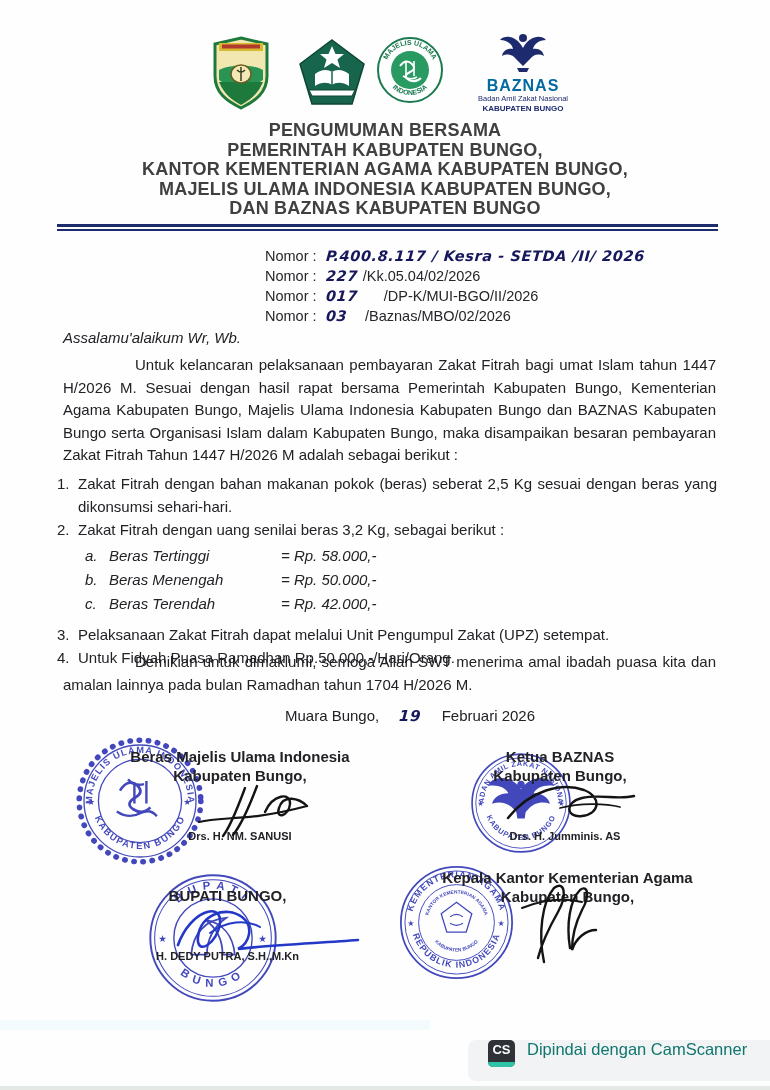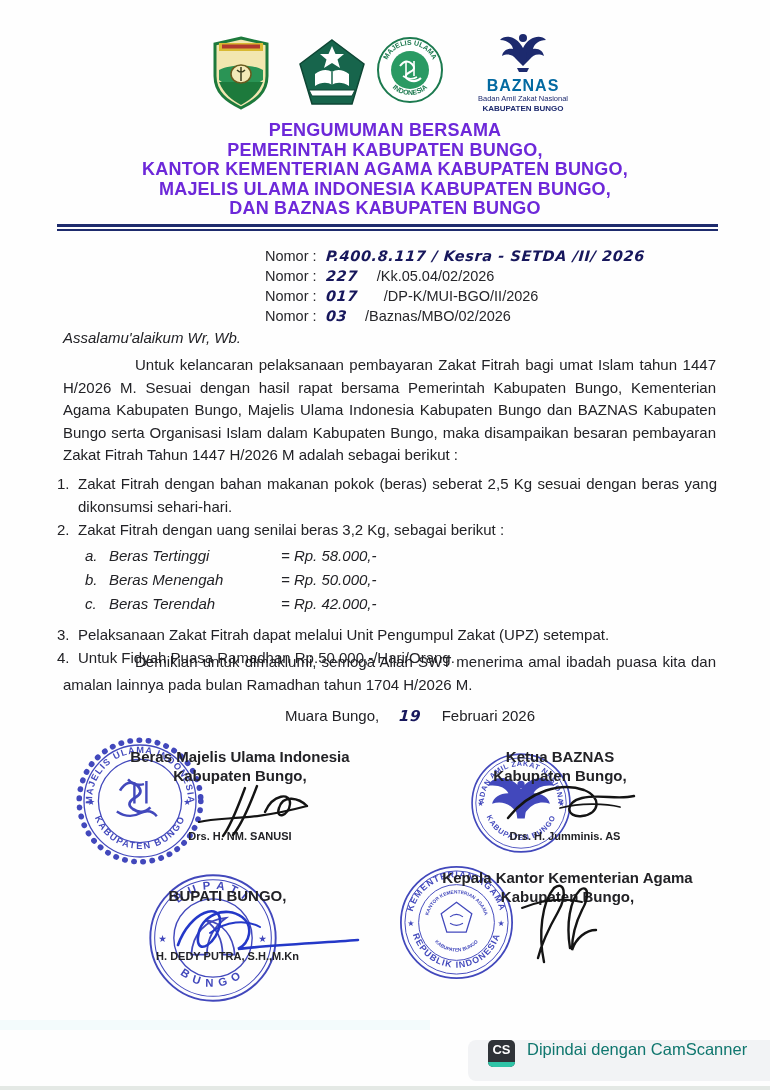--- a/index.html
+++ b/index.html
@@ -4,21 +4,21 @@
 <style>
   html,body{margin:0;padding:0;background:#9a9a9a;}
   .page{
     position:relative;width:770px;height:1090px;margin:0 auto;
     background:#fefefe;overflow:hidden;
     font-family:"Liberation Sans",sans-serif;color:#222226;
   }
   .abs{position:absolute;}
   
   .title{left:0;right:0;top:121px;text-align:center;
-    font-size:18px;font-weight:bold;line-height:19.5px;color:#6d28d9;letter-spacing:.2px;}
+    font-size:18px;font-weight:bold;line-height:19.5px;color:#404040;letter-spacing:.2px;}
   .rule{left:57px;width:661px;top:224px;height:3px;background:#1e2b6d;}
   .rule2{left:57px;width:661px;top:229px;height:2px;background:#1e2b6d;}
   
   .nomor{left:265px;top:246px;font-size:14.5px;line-height:20px;color:#26262a;}
   .nomor .row{white-space:nowrap;}
   .hw{font-family:"DejaVu Sans",sans-serif;font-style:italic;font-weight:600;
     color:#17175c;letter-spacing:.6px;display:inline-block;transform:skewX(-4deg);}
   .typed{margin-left:5px;}
   
   .salut{left:63px;top:329px;font-size:15px;font-style:italic;}
@@ -117,21 +117,21 @@
   <div class="abs rule2"></div>
 
   <div class="abs nomor">
     <div class="row">
       <span>Nomor :</span>
       <span class="hw typed">P.400.8.117 / Kesra - SETDA /II/ 2026</span>
     </div>
     <div class="row">
       <span>Nomor :</span>
       <span class="hw typed">227</span>
-      <span class="typed" style="margin-left:15px">/Kk.05.04/02/2026</span>
+      <span class="typed" style="margin-left:1px">/Kk.05.04/02/2026</span>
     </div>
     <div class="row">
       <span>Nomor :</span>
       <span class="hw typed">017</span>
       <span class="typed" style="margin-left:22px">/DP-K/MUI-BGO/II/2026</span>
     </div>
     <div class="row">
       <span>Nomor :</span>
       <span class="hw typed">03</span>
       <span class="typed" style="margin-left:14px">/Baznas/MBO/02/2026</span>

